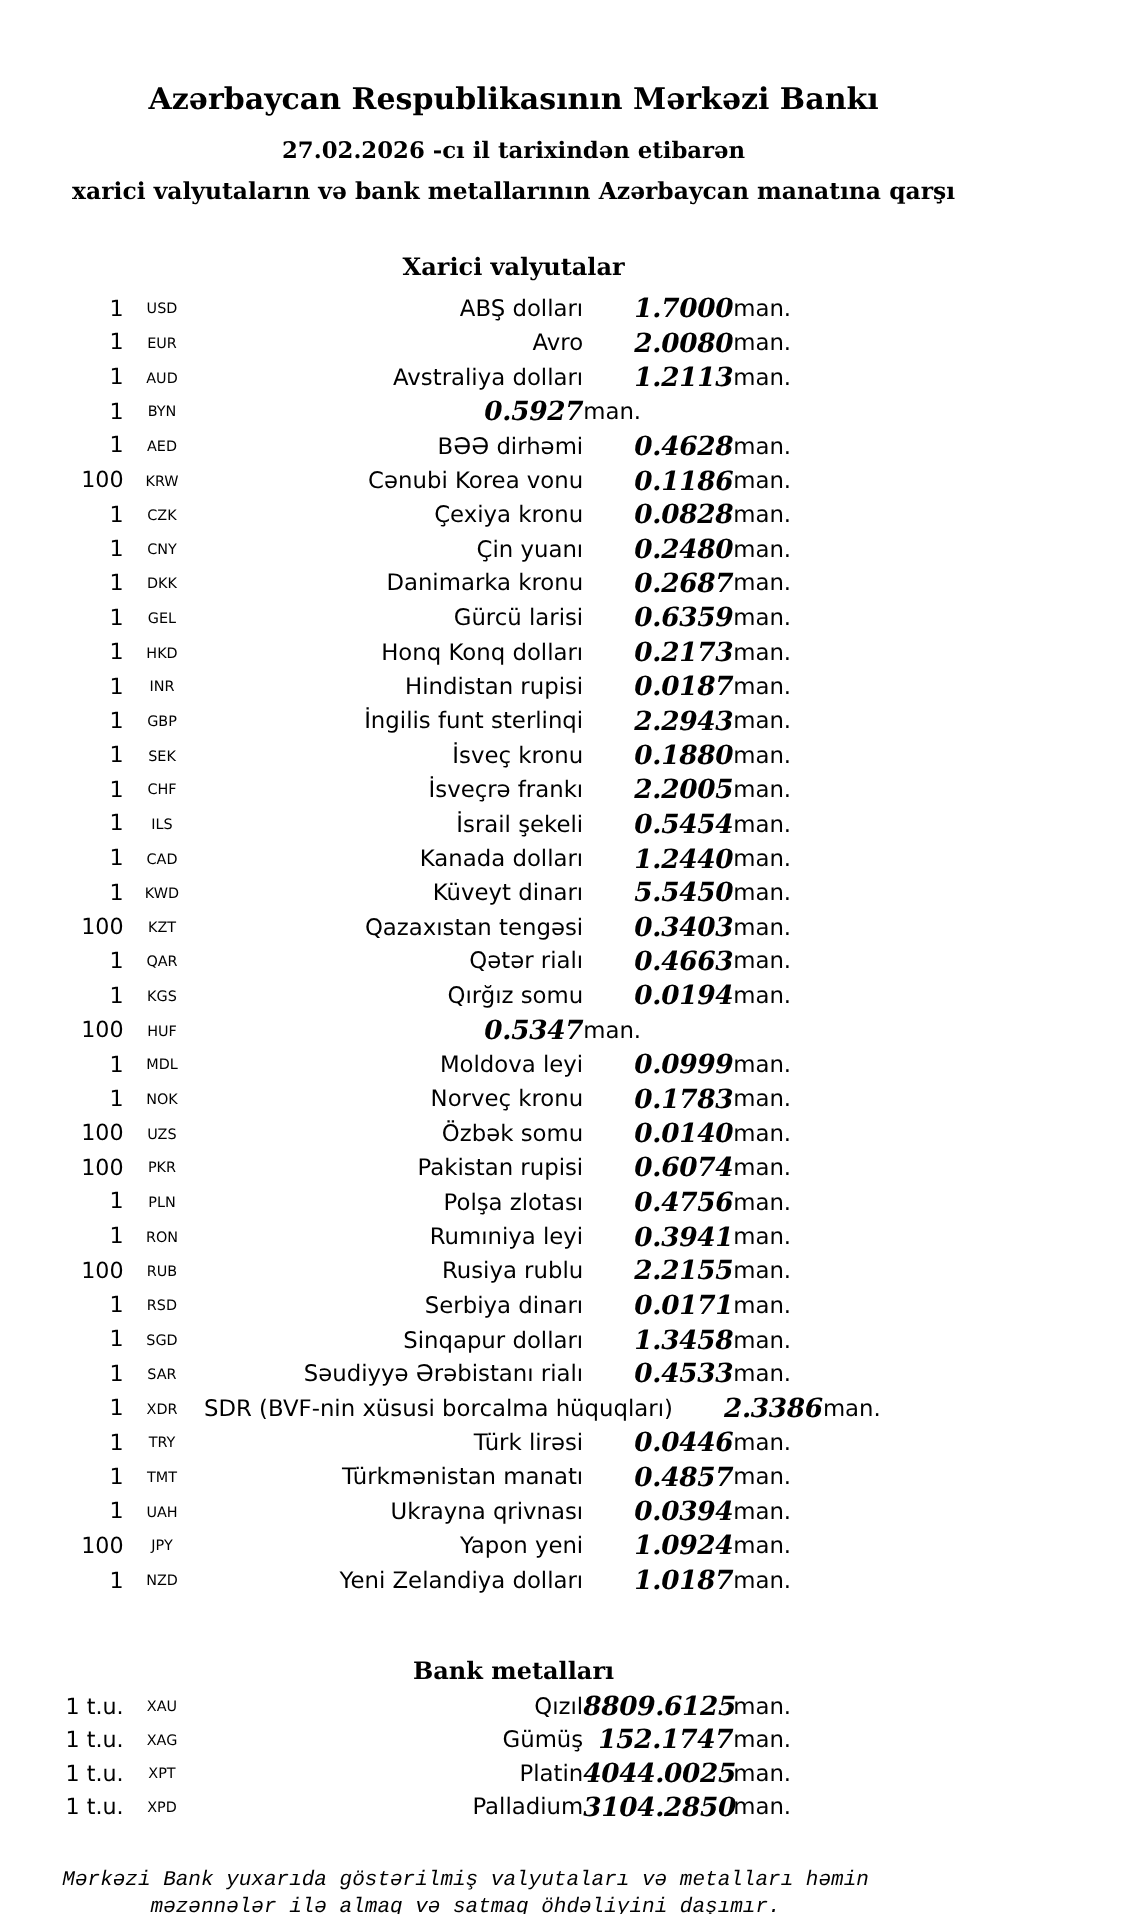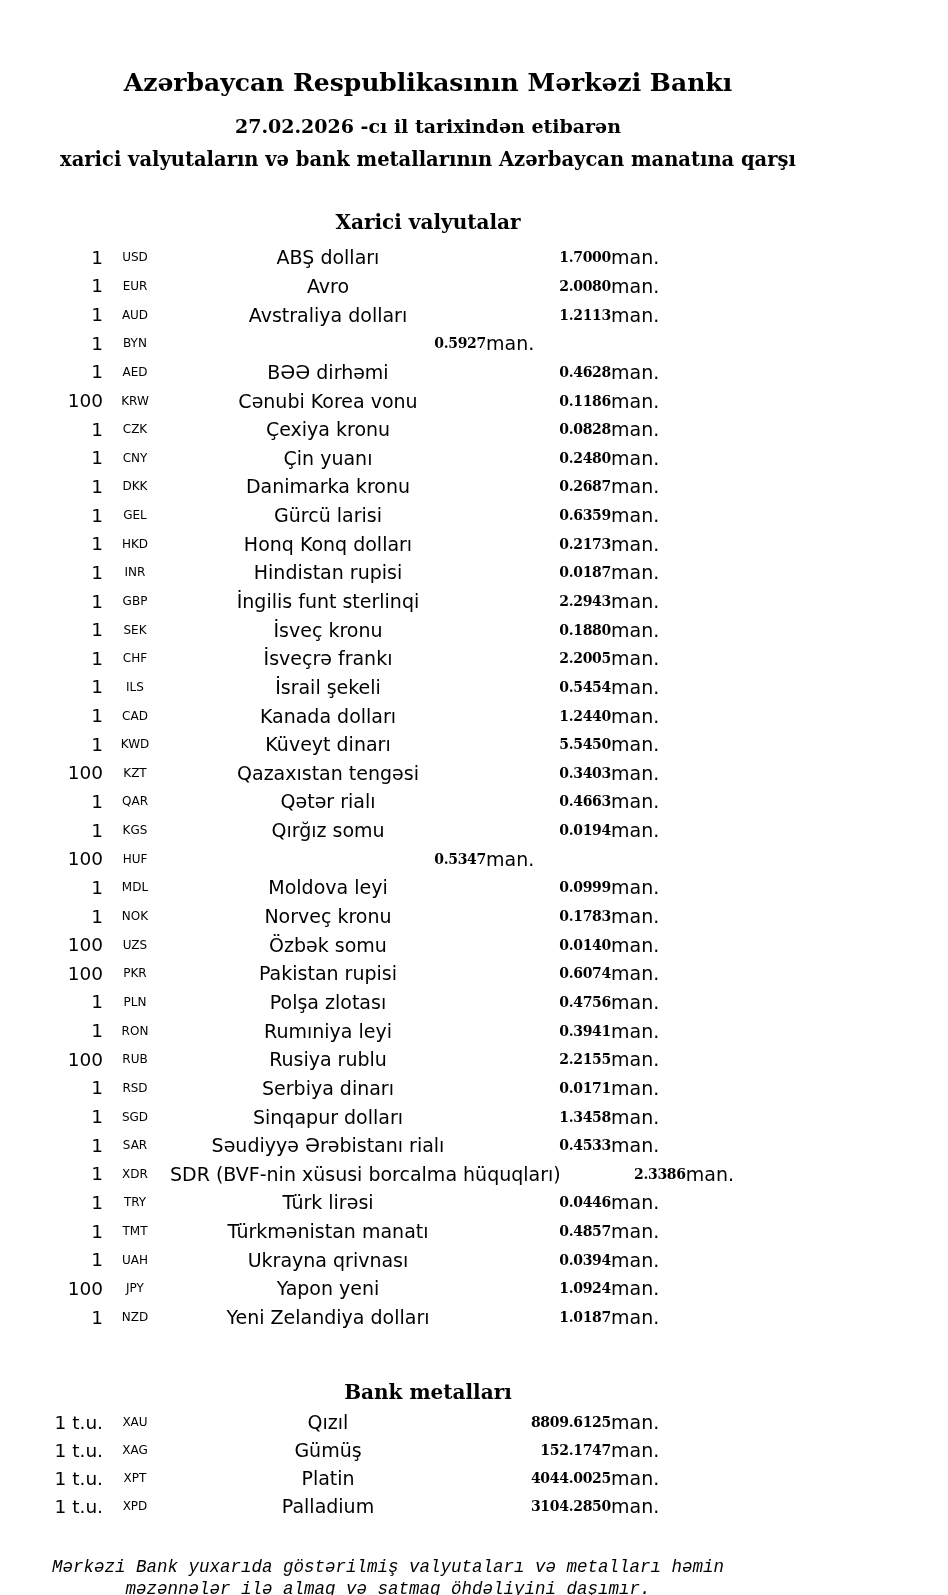--- a/index.html
+++ b/index.html
@@ -72,30 +72,31 @@
   .cell-amount {
     text-align: right;
     font-size: 18.5px;
   }
   .cell-code {
     text-align: center;
     font-size: 12px;
     padding-left: 4px;
   }
   .cell-name {
-    text-align: center;
+    text-align: right;
     font-size: 19px;
     padding-left: 7px;
     white-space: nowrap;
   }
   .cell-rate {
     text-align: right;
     font-family: "DejaVu Serif", "Liberation Serif", serif;
     font-weight: bold;
-    font-size: 14px;
+    font-style: italic;
+    font-size: 22px;
     letter-spacing: -0.3px;
   }
   .cell-unit {
     text-align: left;
     font-size: 19px;
   }
   
   .disclaimer {
     margin-top: 36px;
     text-align: center;

